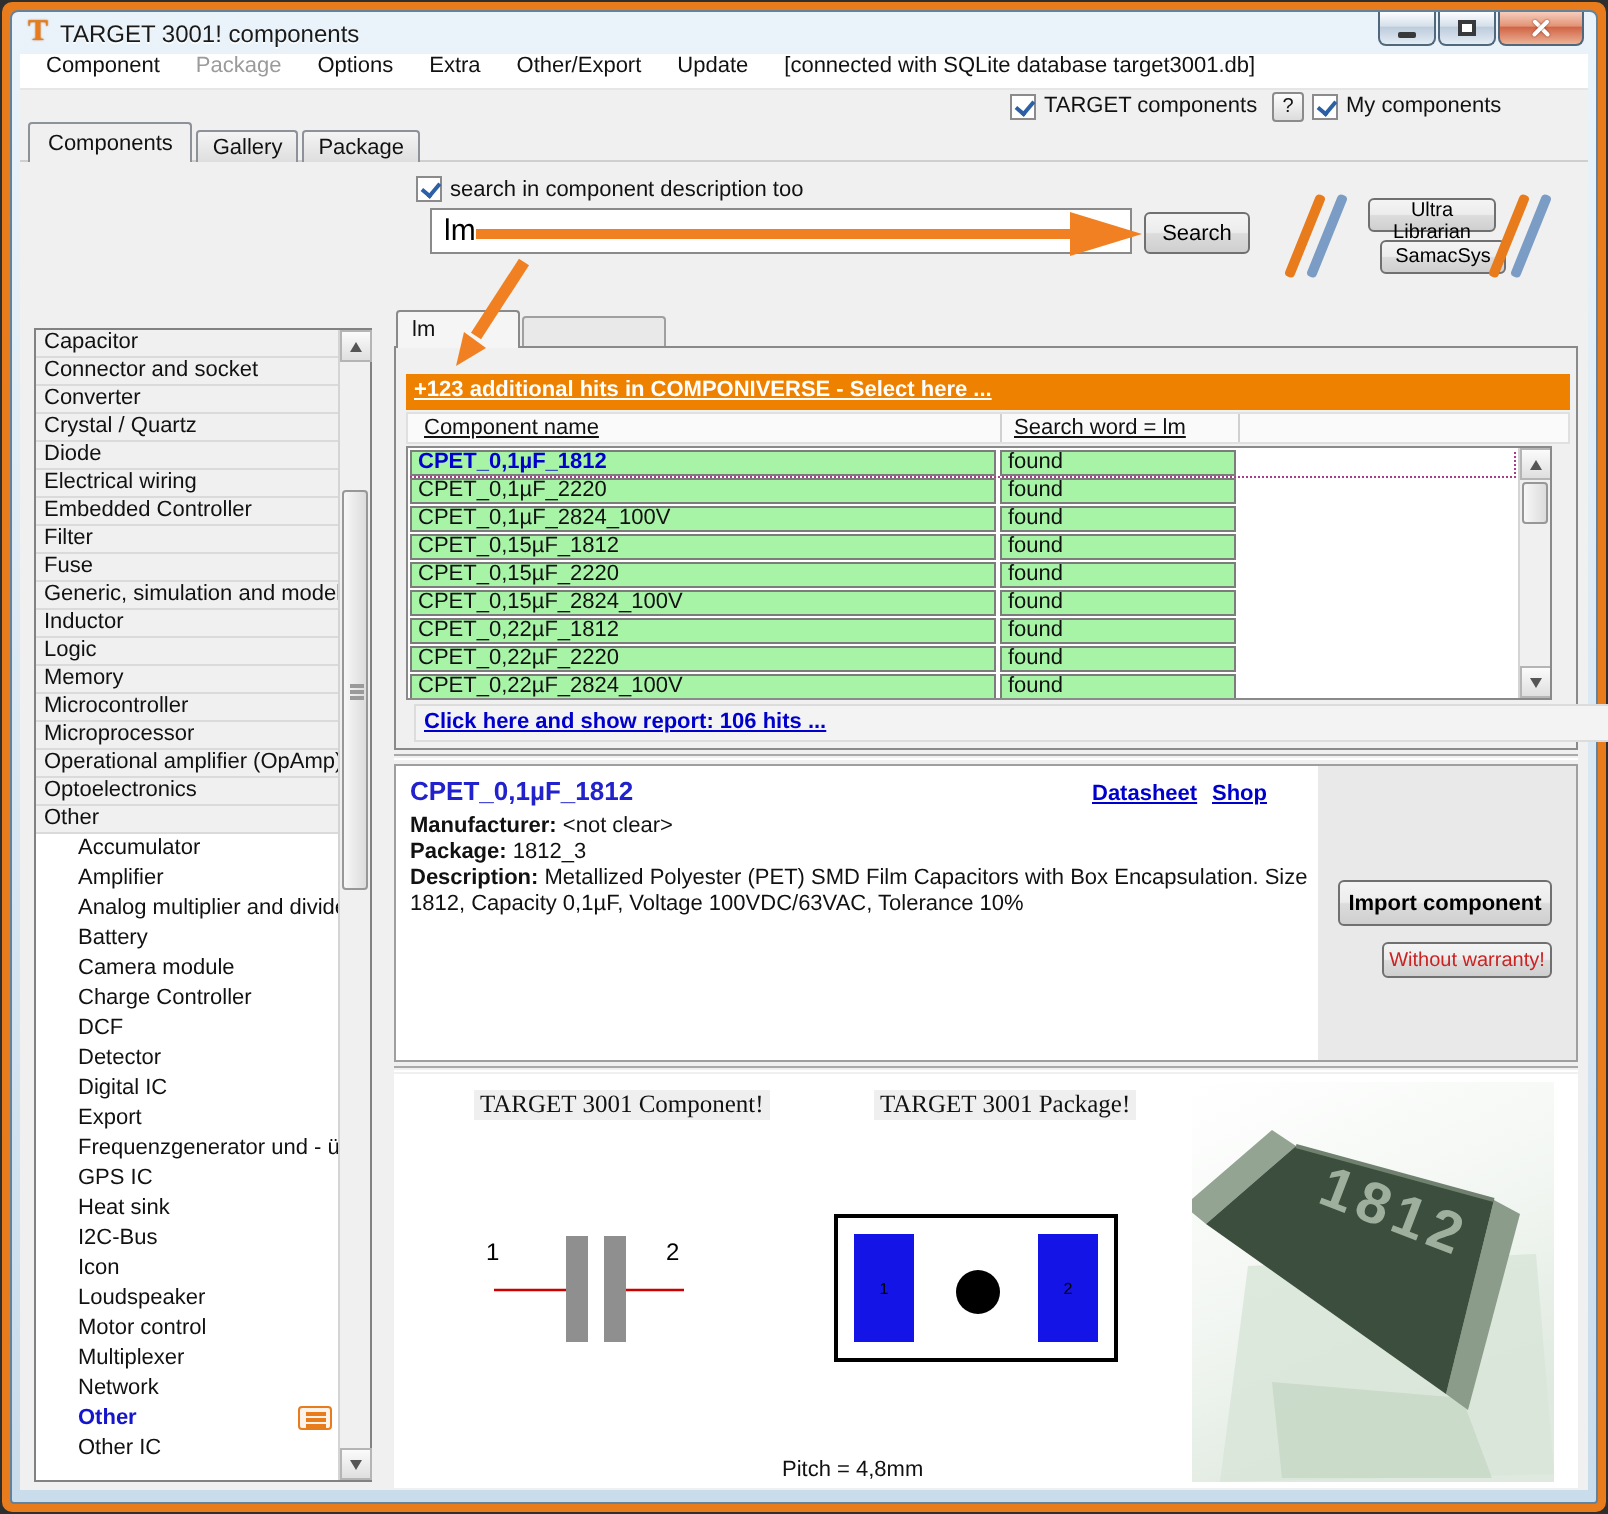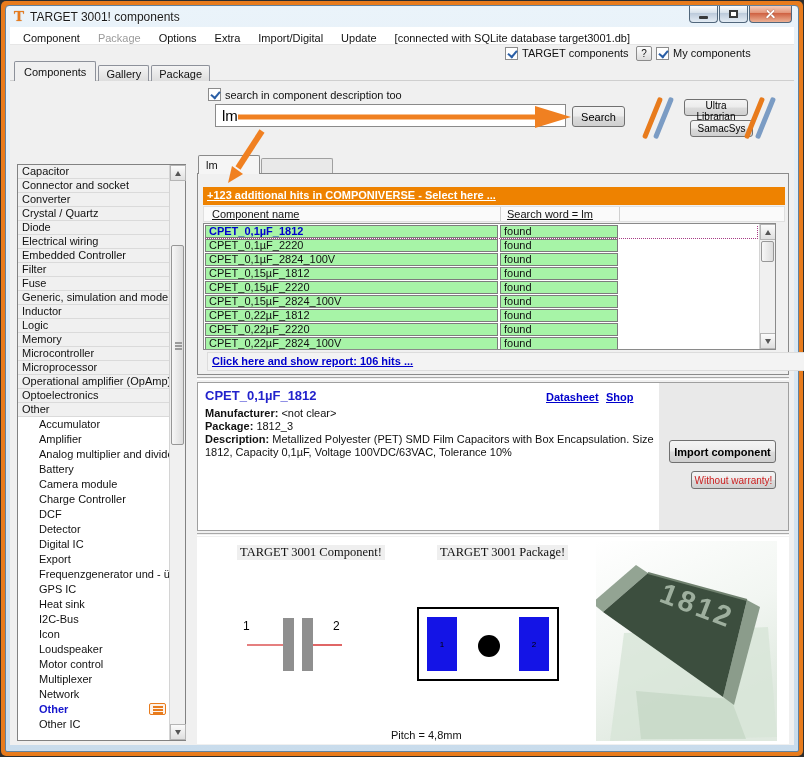--- a/index.html
+++ b/index.html
@@ -19,21 +19,21 @@
   .glyph-min { width:9px; height:3px; background:#37393b; margin-top:7px; border-radius:1px; }
   .glyph-max { width:9px; height:8px; border:2px solid #37393b; background:#fff; }
   .glyph-close { position:relative; width:11px; height:11px; }
   .glyph-close::before,.glyph-close::after { content:""; position:absolute; left:0; top:4.5px; width:11px; height:2.4px; background:#fff; border-radius:1px; box-shadow:0 0 1px #7c2a12; }
   .glyph-close::before { transform:rotate(45deg); }
   .glyph-close::after  { transform:rotate(-45deg); }
 
   .client { position:absolute; left:10px; top:27px; width:784px; height:718px; background:#f0f0f0; }
 
   
-  .menubar { position:absolute; left:10px; top:27px; width:784px; height:18px; background:#fff; border-bottom:1px solid #e6e6e6; display:flex; align-items:flex-end; padding-left:4px; }
+  .menubar { position:absolute; left:10px; top:27px; width:784px; height:18px; background:#fff; border-bottom:1px solid #e6e6e6; display:flex; align-items:flex-start; padding-left:4px; }
   .menu-item { padding:0 9px; white-space:nowrap; }
   .menu-item.disabled { color:#9b9b9b; }
 
   
   .cb-label { position:absolute; display:flex; align-items:center; gap:4px; height:14px; }
   .cbx { width:13px; height:13px; background:#fff; border:1px solid #8b8b8b; position:relative; flex:none; }
   .cbx.checked::after { content:""; position:absolute; left:2px; top:2px; width:7px; height:4px; border-left:2px solid #2b5fa6; border-bottom:2px solid #2b5fa6; transform:rotate(-50deg); }
   .help-btn { position:absolute; left:636px; top:46px; width:16px; height:15px; border:1px solid #8b8b8b; border-radius:2px; background:linear-gradient(#fdfdfd,#dcdcdc); text-align:center; line-height:14px; font-size:10px; }
 
   
@@ -134,21 +134,21 @@
     </div>
 </div>
 
 <div class="client"></div>
 
 <div class="menubar">
     <span class="menu-item">Component</span>
     <span class="menu-item disabled">Package</span>
     <span class="menu-item">Options</span>
     <span class="menu-item">Extra</span>
-    <span class="menu-item">Import/Digital</span>
+    <span class="menu-item">Other/Export</span>
     <span class="menu-item">Update</span>
     <span class="menu-item">[connected with SQLite database target3001.db]</span>
   </div>
 
 <div>
   <label class="cb-label" style="left:505px; top:46px;">
     <span class="cbx checked"></span>
     <span>TARGET components</span>
   </label>
   <div class="help-btn">?</div>

